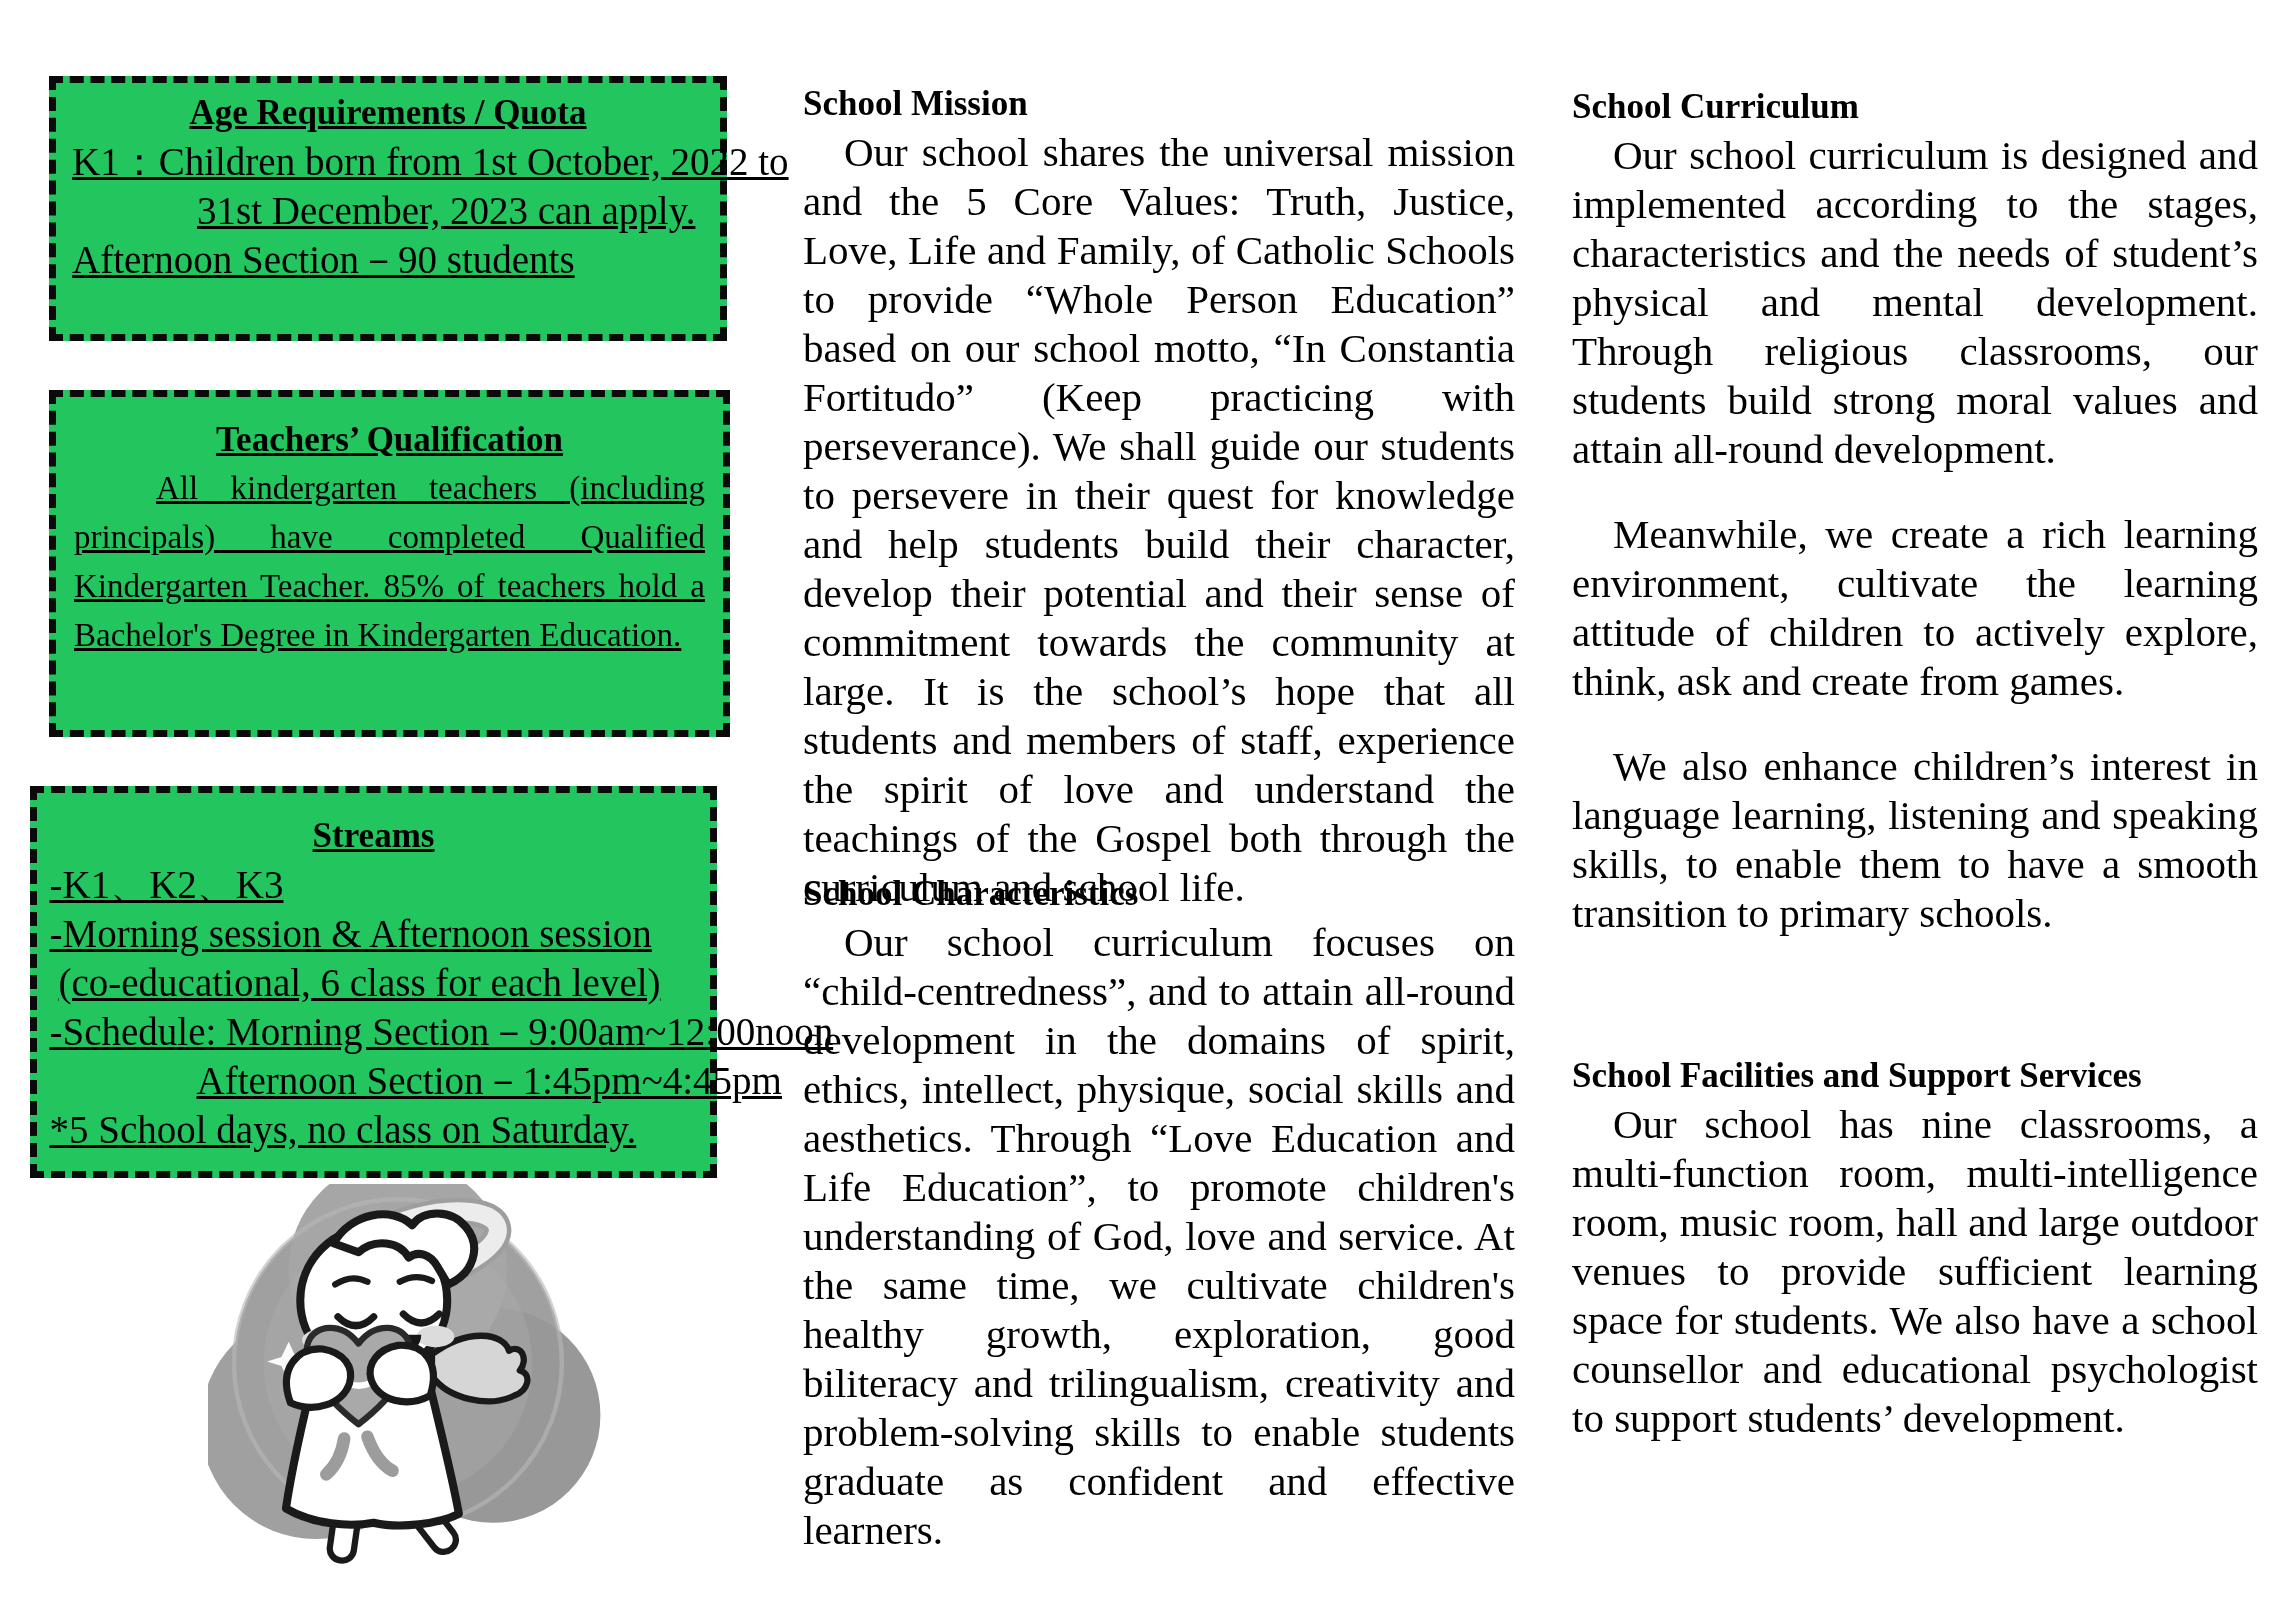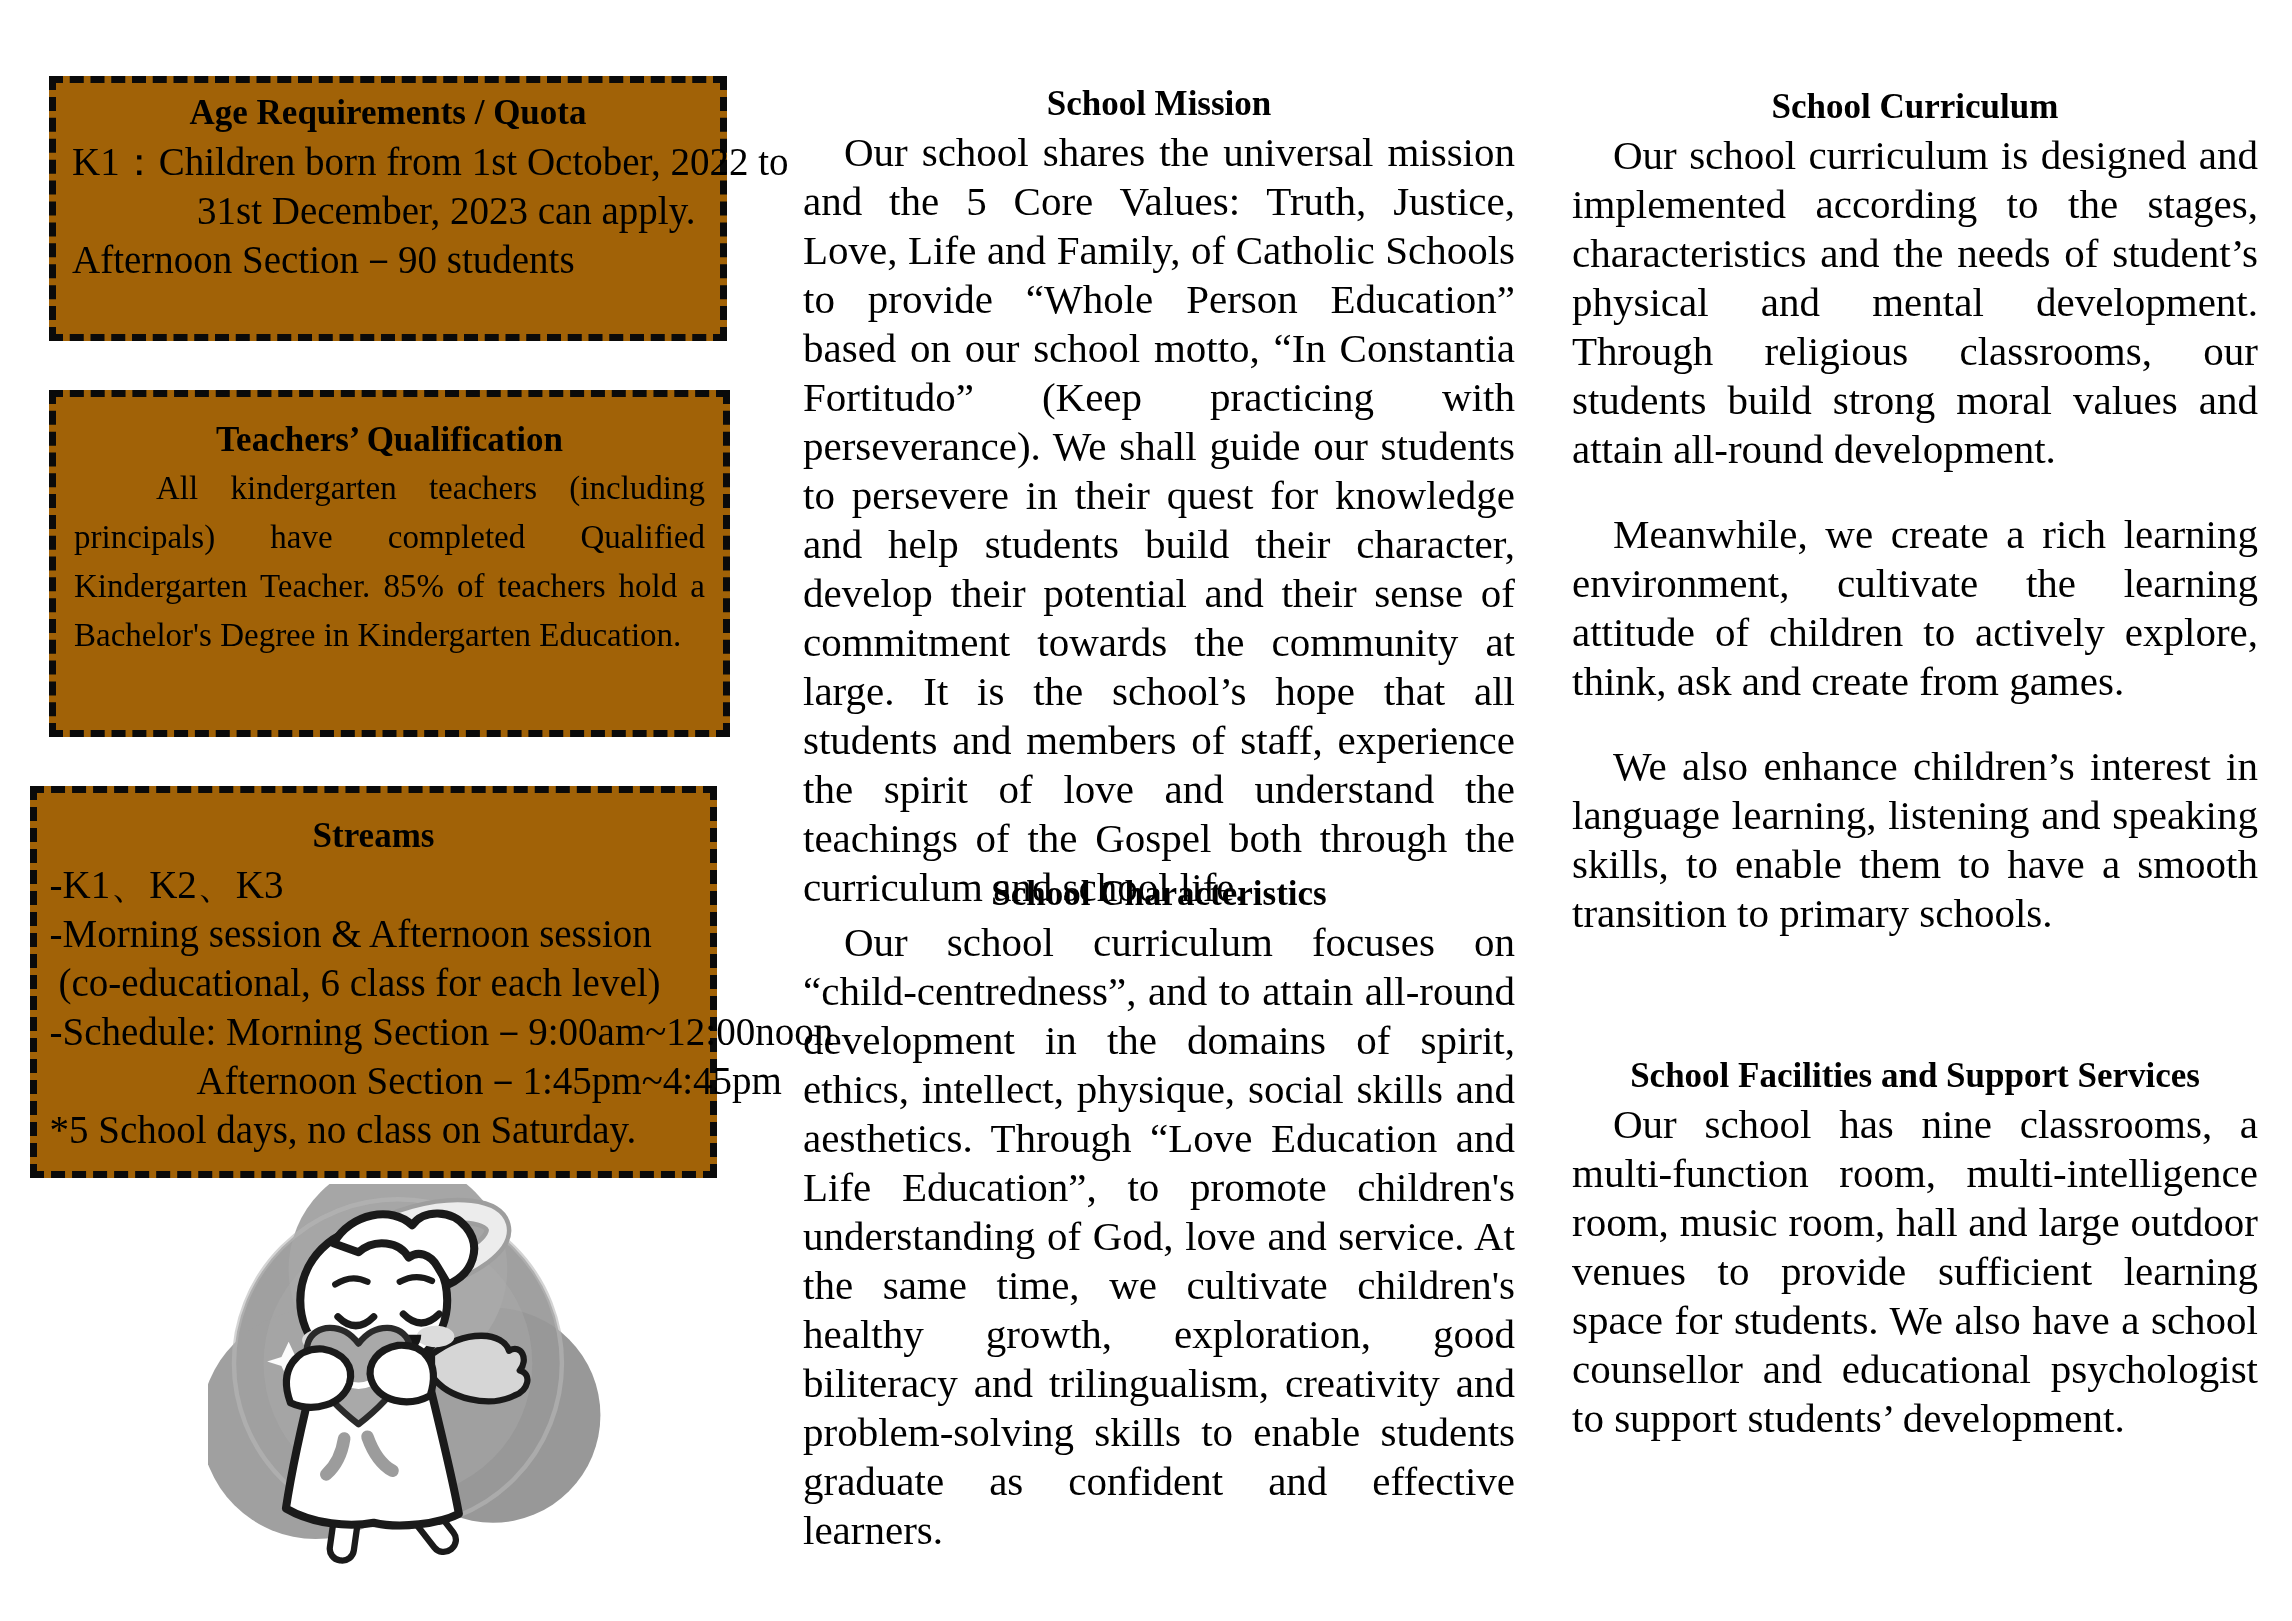--- a/index.html
+++ b/index.html
@@ -9,21 +9,22 @@
     background:#ffffff;
     color:#000;
     font-family:"Liberation Serif","DejaVu Serif",serif;
     overflow:hidden;
   }
   
   .dashed-box{
     position:absolute;
     border:7.2px dashed #0a0a0a;
     box-sizing:border-box;
-    background:#a16207;
+    background:#22c55e;
+    text-decoration:underline;
   }
   .box-title{
     font-weight:bold;
     font-size:35px;
     line-height:49px;
     text-align:center;
   }
   .box-lines div{
     font-size:39px;
     line-height:49px;
@@ -39,21 +40,20 @@
   #box-streams{left:30px;top:786px;width:687px;height:392px;padding:18px 12.5px;}
   #box-streams .box-lines div:nth-child(3){padding-left:9px;}
   #box-streams .box-lines div:nth-child(5){padding-left:147px;}
 
   
   .col-section{position:absolute;}
   .sec-title{
     font-weight:bold;
     font-size:35px;
     line-height:49px;
-    text-align:center;
   }
   .para{
     font-size:41px;
     line-height:49px;
     text-align:justify;
     text-indent:41px;
   }
   #sec-mission{left:803px;top:79px;width:712px;}
   #sec-characteristics{left:803px;top:869px;width:712px;}
   #sec-curriculum{left:1572px;top:82px;width:686px;}

